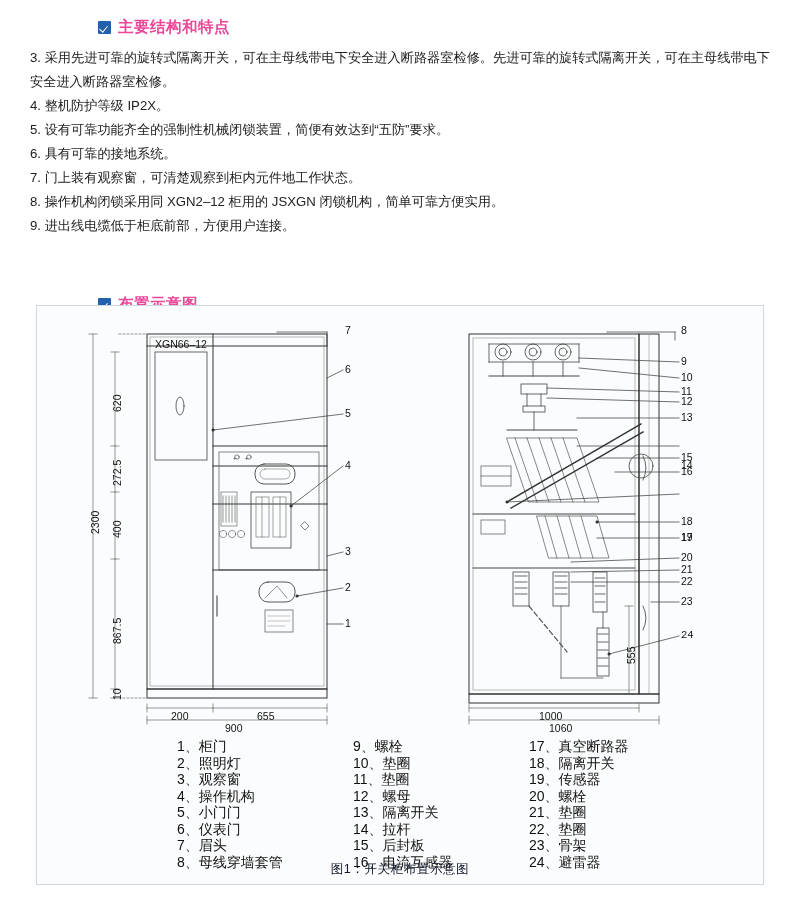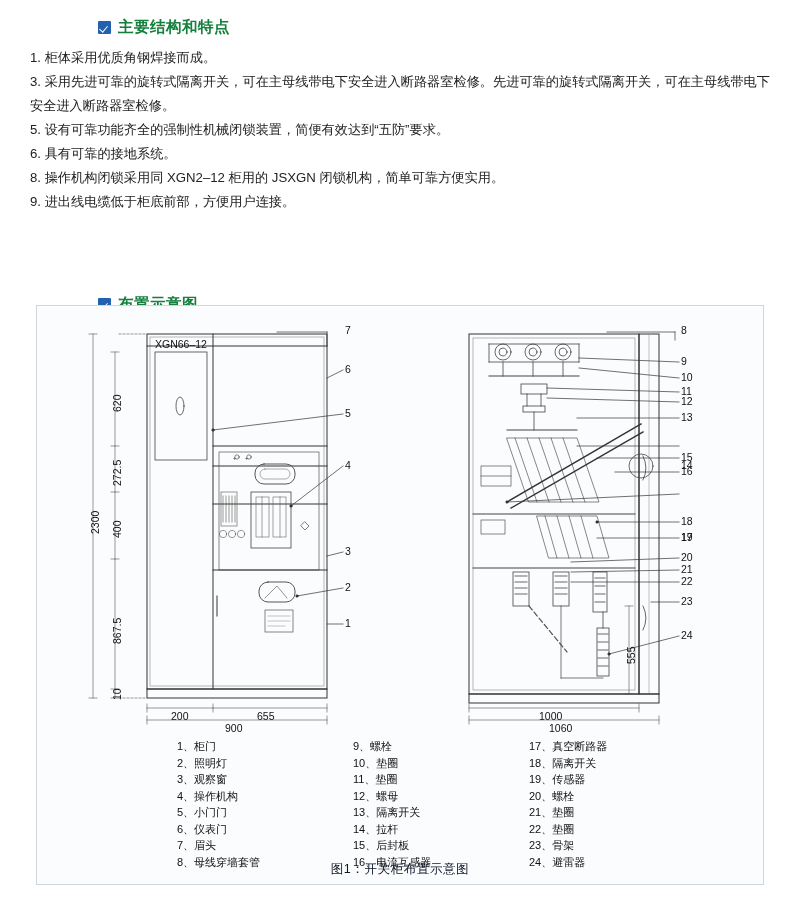--- a/index.html
+++ b/index.html
@@ -10,21 +10,21 @@
     font-family: "Liberation Sans", sans-serif;
     color: #1a1a1a;
   }
   .page { position: relative; width: 800px; height: 922px; overflow: hidden; }
 
   
   .section-head {
     display: flex;
     align-items: center;
     gap: 7px;
-    color: #15803d;
+    color: #ec4899;
     font-size: 15.5px;
     font-weight: bold;
     letter-spacing: .5px;
     padding-left: 40px;
   }
   .head-mark {
     width: 13px; height: 13px;
     background: #2161b0;
     position: relative;
     flex: 0 0 auto;
@@ -83,21 +83,21 @@
   }
 
   
   .legend {
     position: absolute;
     left: 140px;
     top: 432px;
     width: 530px;
     display: flex;
     gap: 0px;
-    font-size: 11px;
+    font-size: 14px;
     line-height: 16.5px;
     color: #111;
   }
   .legend .col { width: 176px; }
   .legend .col.c2 { width: 176px; }
   .legend .col .item { white-space: nowrap; }
 
   .fig-caption {
     position: absolute;
     left: 0; right: 0;
@@ -112,24 +112,25 @@
 <body>
 
 <div class="page">
 
   <div class="section-head" id="sec1">
     <span class="head-mark"></span>
     <span>主要结构和特点</span>
   </div>
 
   <div class="features">
-    <p class="line">1. 柜体采用优质角钢焊接而成。</p>
     <p class="line">3. 采用先进可靠的旋转式隔离开关，可在主母线带电下安全进入断路器室检修。先进可靠的旋转式隔离开关，可在主母线带电下安全进入断路器室检修。</p>
+    <p class="line">4. 整机防护等级 IP2X。</p>
     <p class="line">5. 设有可靠功能齐全的强制性机械闭锁装置，简便有效达到“五防”要求。</p>
     <p class="line">6. 具有可靠的接地系统。</p>
+    <p class="line">7. 门上装有观察窗，可清楚观察到柜内元件地工作状态。</p>
     <p class="line">8. 操作机构闭锁采用同 XGN2–12 柜用的 JSXGN 闭锁机构，简单可靠方便实用。</p>
     <p class="line">9. 进出线电缆低于柜底前部，方便用户连接。</p>
   </div>
 
   <div class="section-head" id="sec2">
     <span class="head-mark"></span>
     <span>布置示意图</span>
   </div>
 
   <div class="diagram-panel">
@@ -425,21 +426,21 @@
       <div class="lbl" style="left:644px; top:133px;margin-top:20px;">14</div>
       <div class="lbl" style="left:644px; top:145px;">15</div>
       <div class="lbl" style="left:644px; top:159px;">16</div>
       <div class="lbl" style="left:644px; top:181px;margin-top:44px;">17</div>
       <div class="lbl" style="left:644px; top:209px;">18</div>
       <div class="lbl" style="left:644px; top:225px;">19</div>
       <div class="lbl" style="left:644px; top:245px;">20</div>
       <div class="lbl" style="left:644px; top:257px;">21</div>
       <div class="lbl" style="left:644px; top:269px;">22</div>
       <div class="lbl" style="left:644px; top:289px;">23</div>
-      <div class="lbl" style="left:644px; top:323px;">24</div>
+      <div class="lbl" style="left:644px; top:323px;font-family:Liberation Mono, monospace;">24</div>
 
       <div class="lbl v" style="left:588px; top:358px;">555</div>
       <div class="lbl" style="left:502px; top:404px;">1000</div>
       <div class="lbl" style="left:512px; top:416px;">1060</div>
 
       <div class="legend">
         <div class="col">
           <div class="item">1、柜门</div>
           <div class="item">2、照明灯</div>
           <div class="item">3、观察窗</div>

